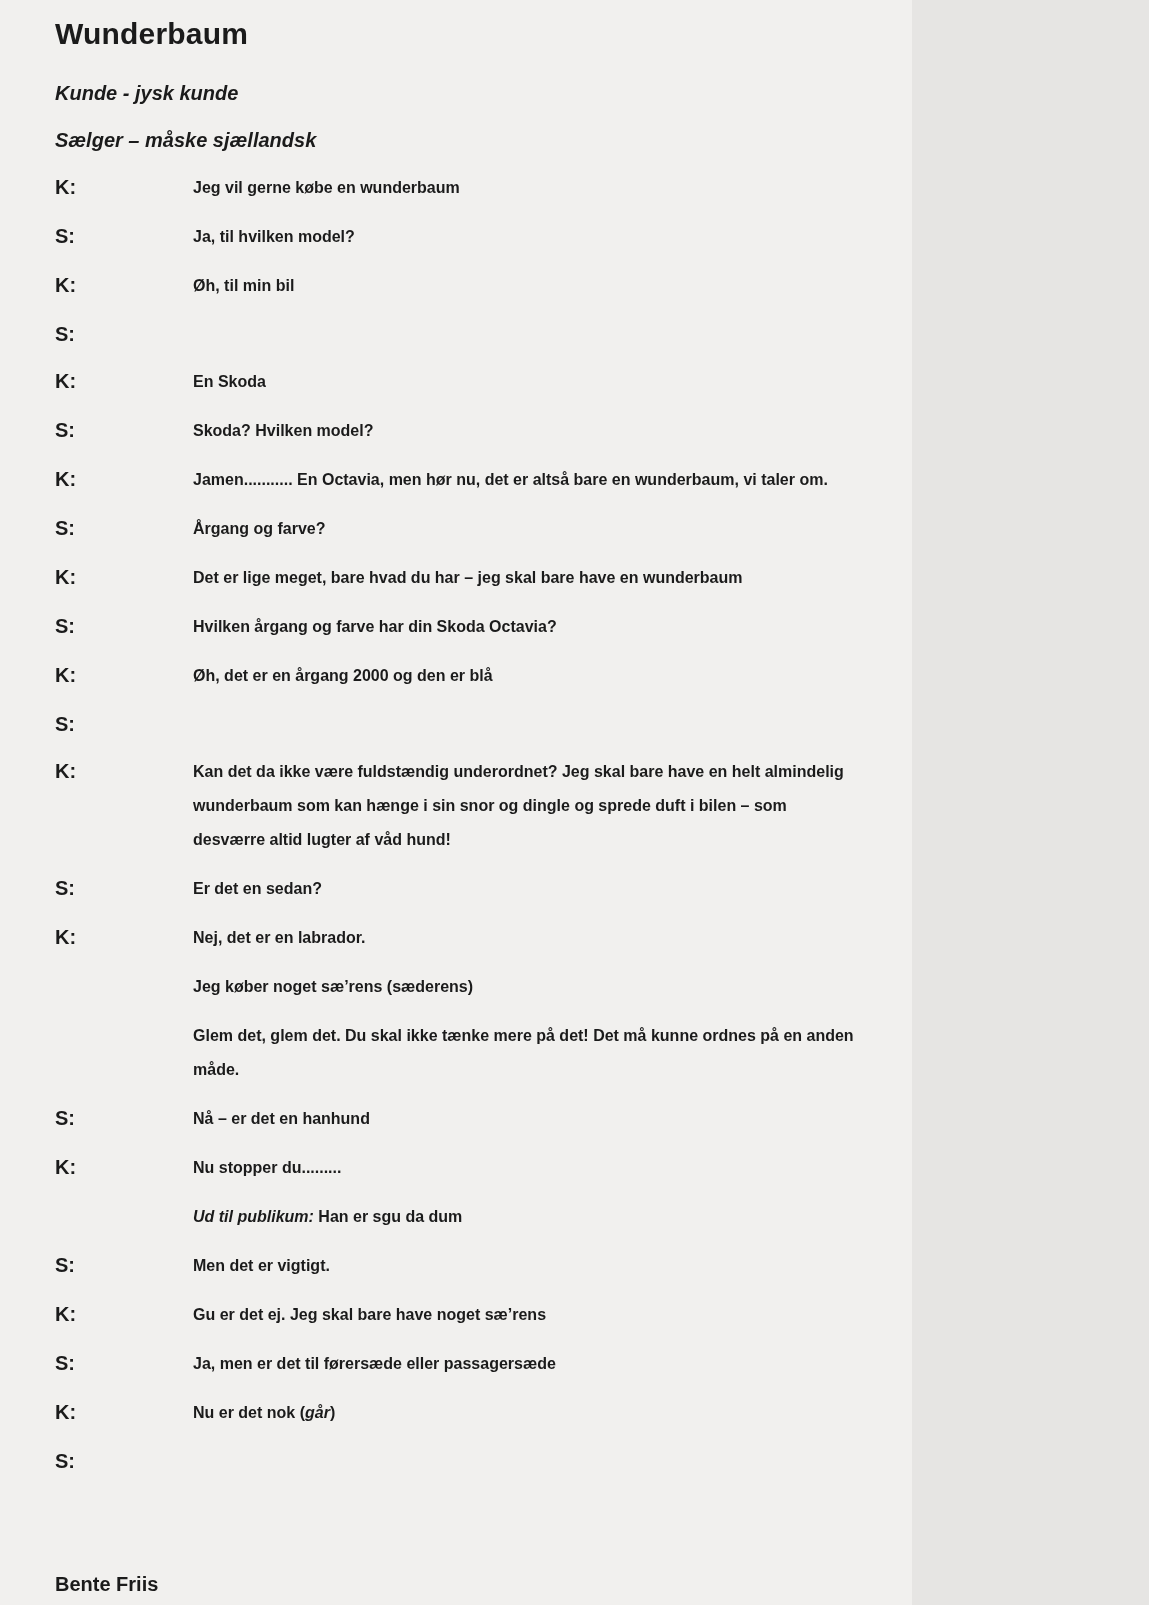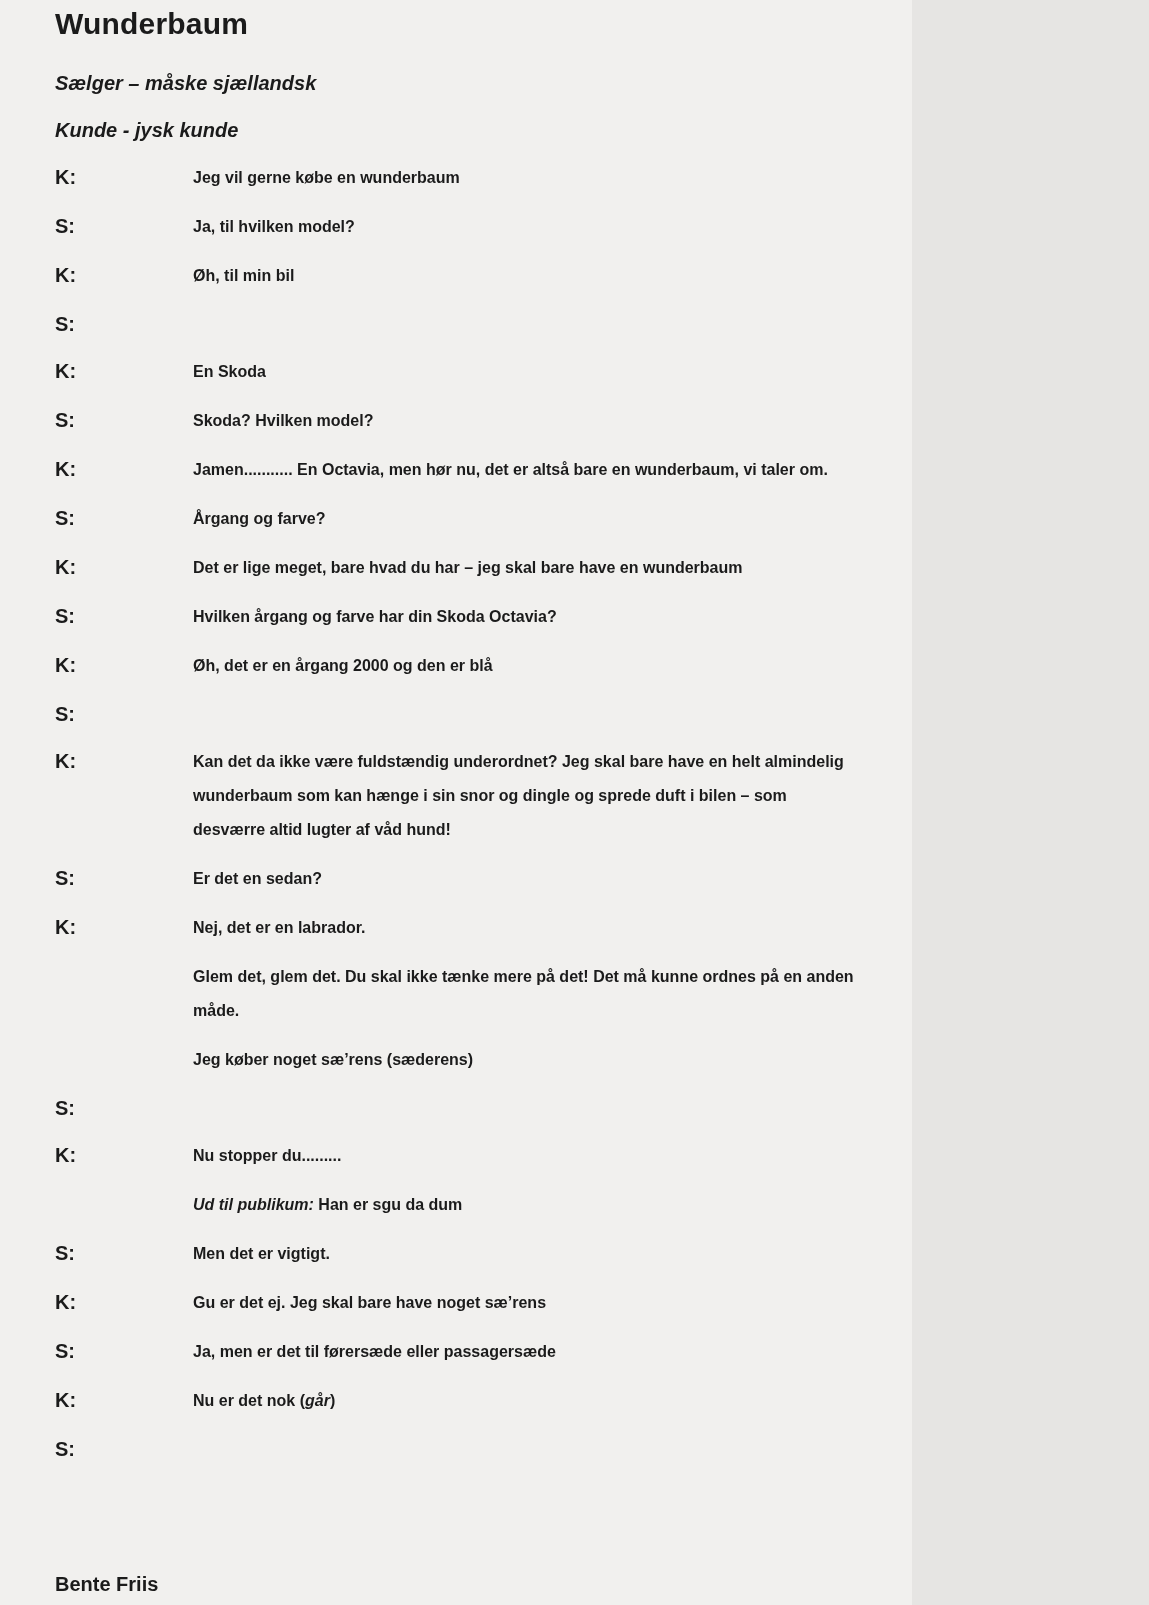--- a/index.html
+++ b/index.html
@@ -3,21 +3,21 @@
 <meta charset="utf-8">
 <style>
   html, body { margin: 0; padding: 0; background: #e6e5e3; }
   .page {
     width: 912px;
     height: 1605px;
     box-sizing: border-box;
     background: #f1f0ee;
     color: #1b1b1b;
     font-family: "Liberation Sans", sans-serif;
-    padding: 6px 55px 0 55px;
+    padding: 16px 55px 0 55px;
     position: relative;
     overflow: hidden;
   }
   .doc-title {
     font-size: 30px;
     font-weight: 800;
     line-height: 36px;
     margin: 0 0 24px 0;
     letter-spacing: 0.2px;
   }
@@ -58,22 +58,22 @@
     margin-top: 16px;
   }
 </style>
 </head>
 <body>
 
 <div class="page">
 
   <h1 class="doc-title">Wunderbaum</h1>
 
+  <p class="note">Kunde - jysk kunde</p>
   <p class="note">Sælger – måske sjællandsk</p>
-  <p class="note">Kunde - jysk kunde</p>
 
   <div class="row">
     <span class="spk">K:</span>
     <p class="txt">Jeg vil gerne købe en wunderbaum</p>
   </div>
 
   <div class="row">
     <span class="spk">S:</span>
     <p class="txt">Ja, til hvilken model?</p>
   </div>
@@ -136,30 +136,31 @@
     <p class="txt">Er det en sedan?</p>
   </div>
 
   <div class="row">
     <span class="spk">K:</span>
     <p class="txt">Nej, det er en labrador.</p>
   </div>
 
   <div class="row">
     <span class="spk"></span>
+    <p class="txt">Jeg køber noget sæ’rens (sæderens)</p>
+  </div>
+
+  <div class="row">
+    <span class="spk"></span>
     <p class="txt">Glem det, glem det. Du skal ikke tænke mere på det! Det må kunne ordnes på en anden måde.</p>
   </div>
 
   <div class="row">
-    <span class="spk"></span>
-    <p class="txt">Jeg køber noget sæ’rens (sæderens)</p>
-  </div>
-
-  <div class="row">
     <span class="spk">S:</span>
+    <p class="txt">Nå – er det en hanhund</p>
   </div>
 
   <div class="row">
     <span class="spk">K:</span>
     <p class="txt">Nu stopper du.........</p>
   </div>
 
   <div class="row">
     <span class="spk"></span>
     <p class="txt"><em>Ud til publikum:</em><span> Han er sgu da dum</span></p>

